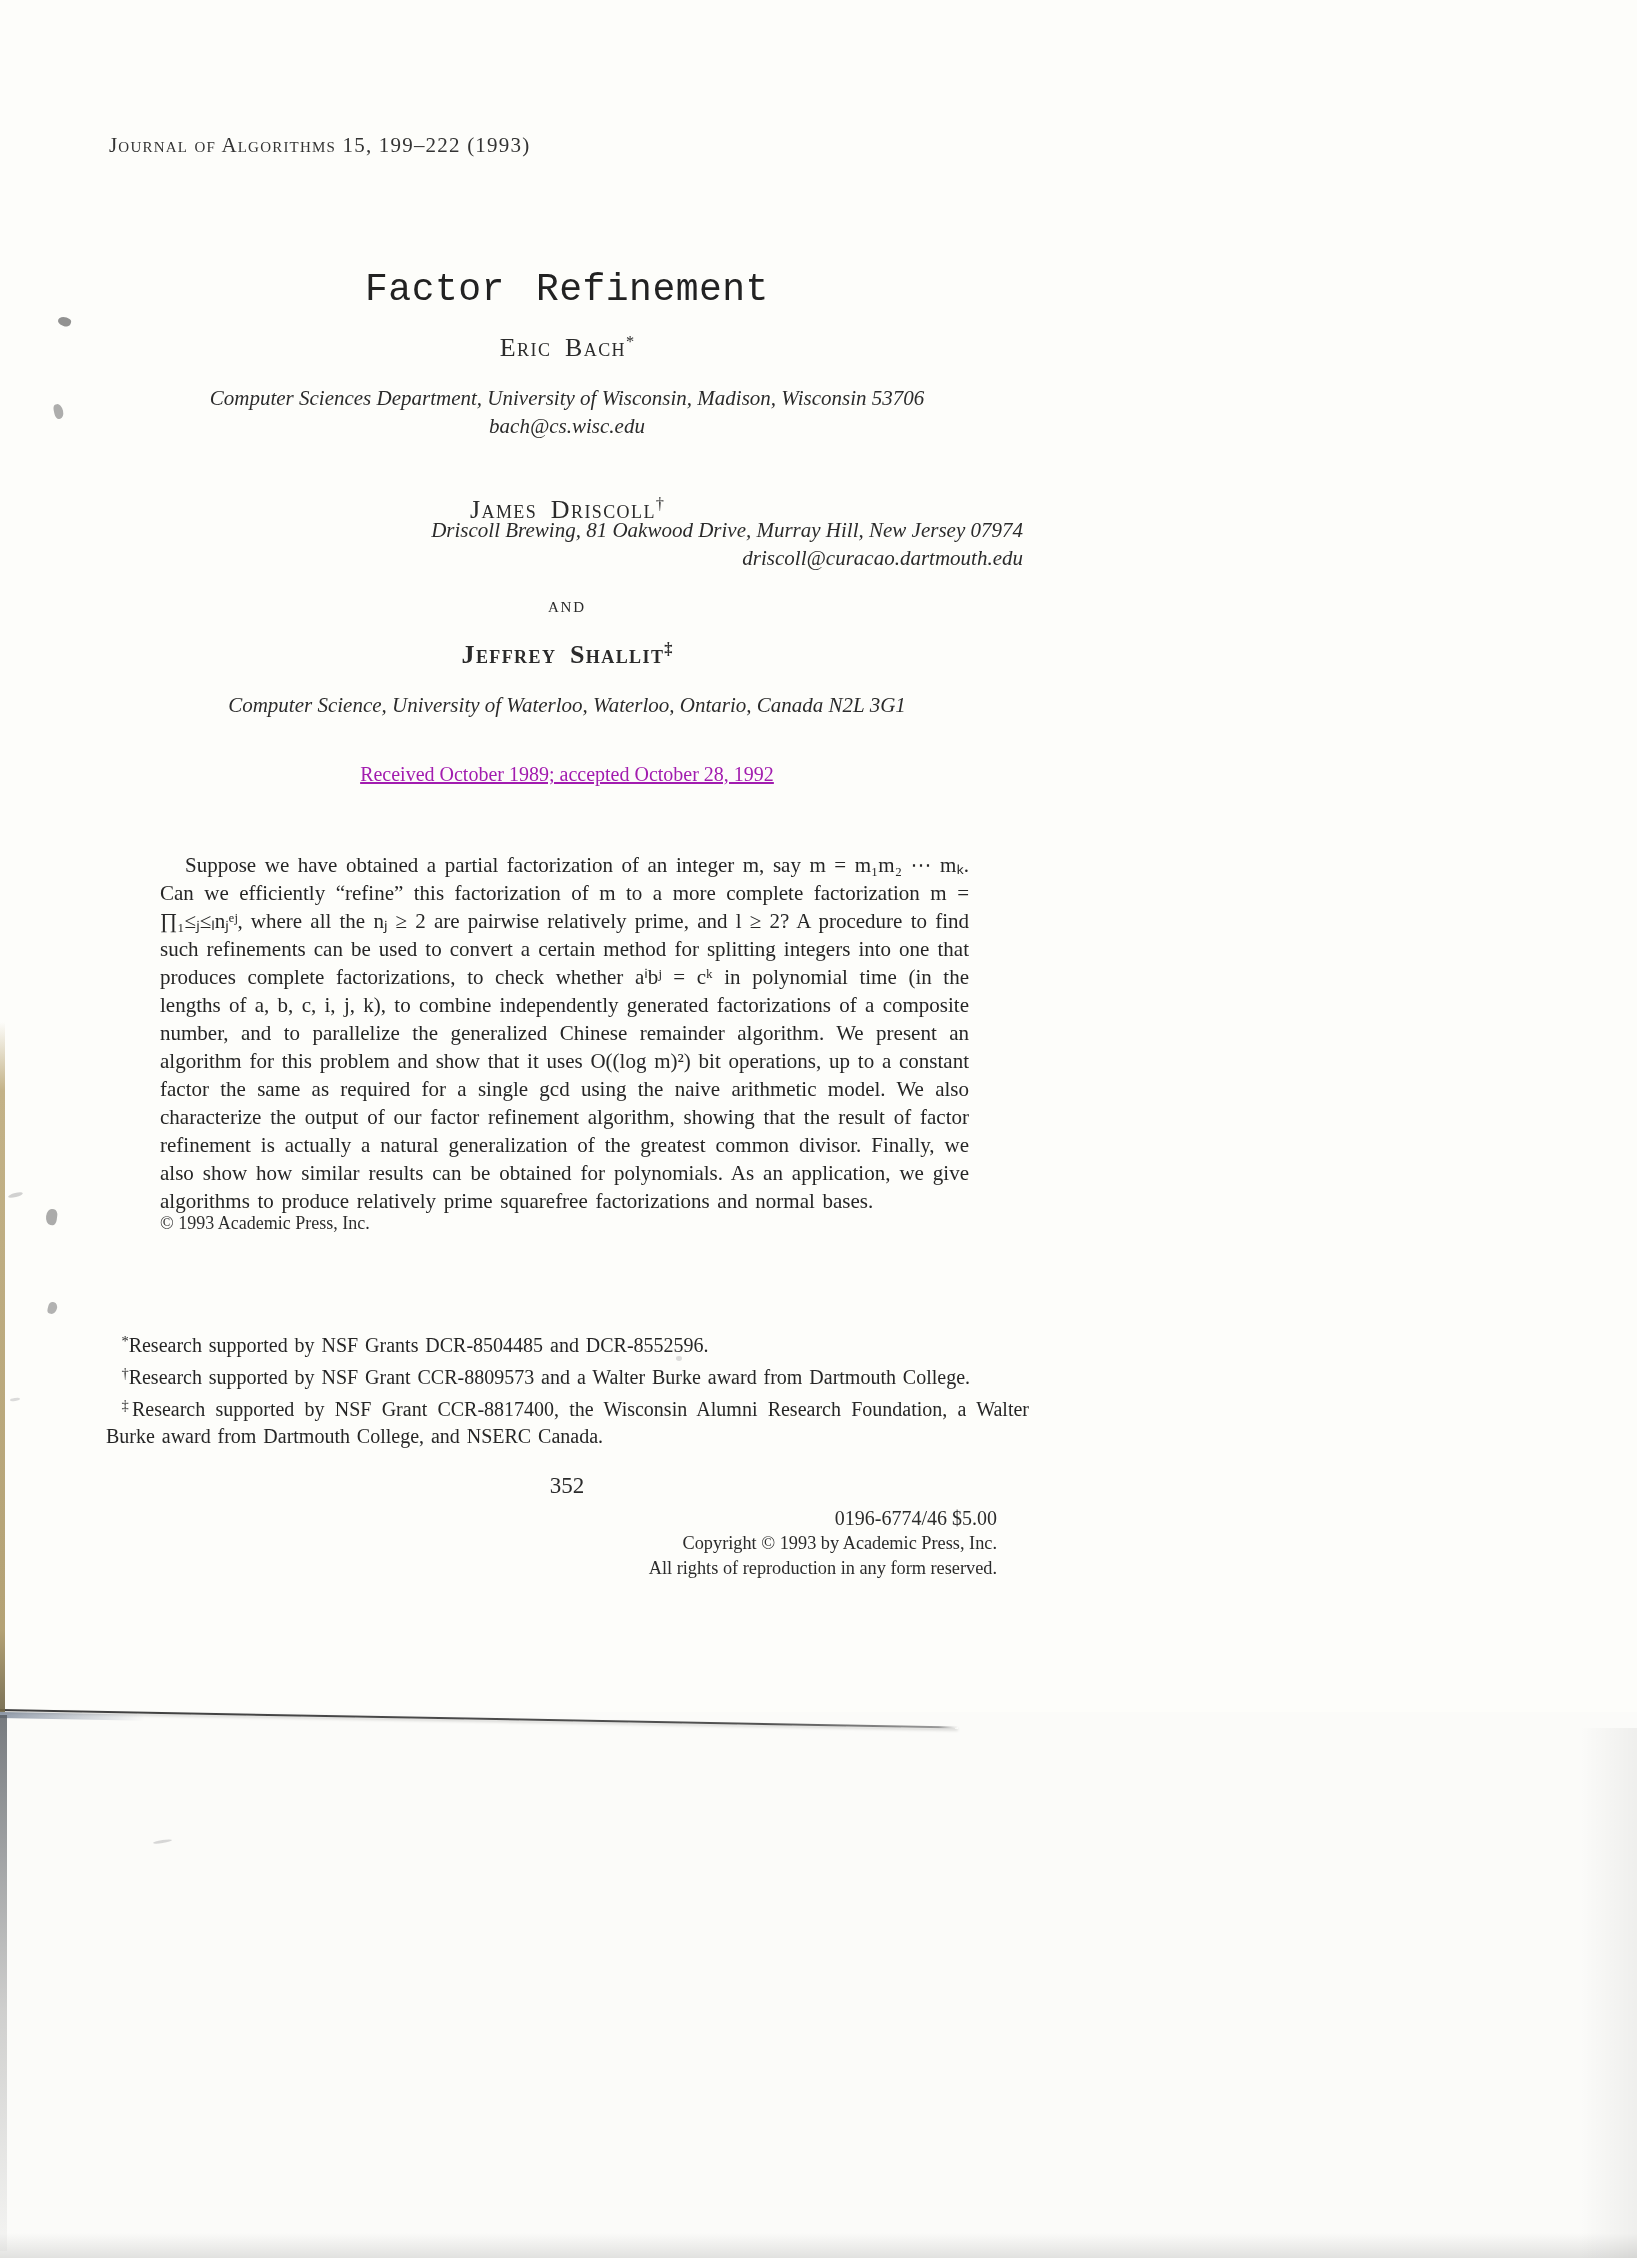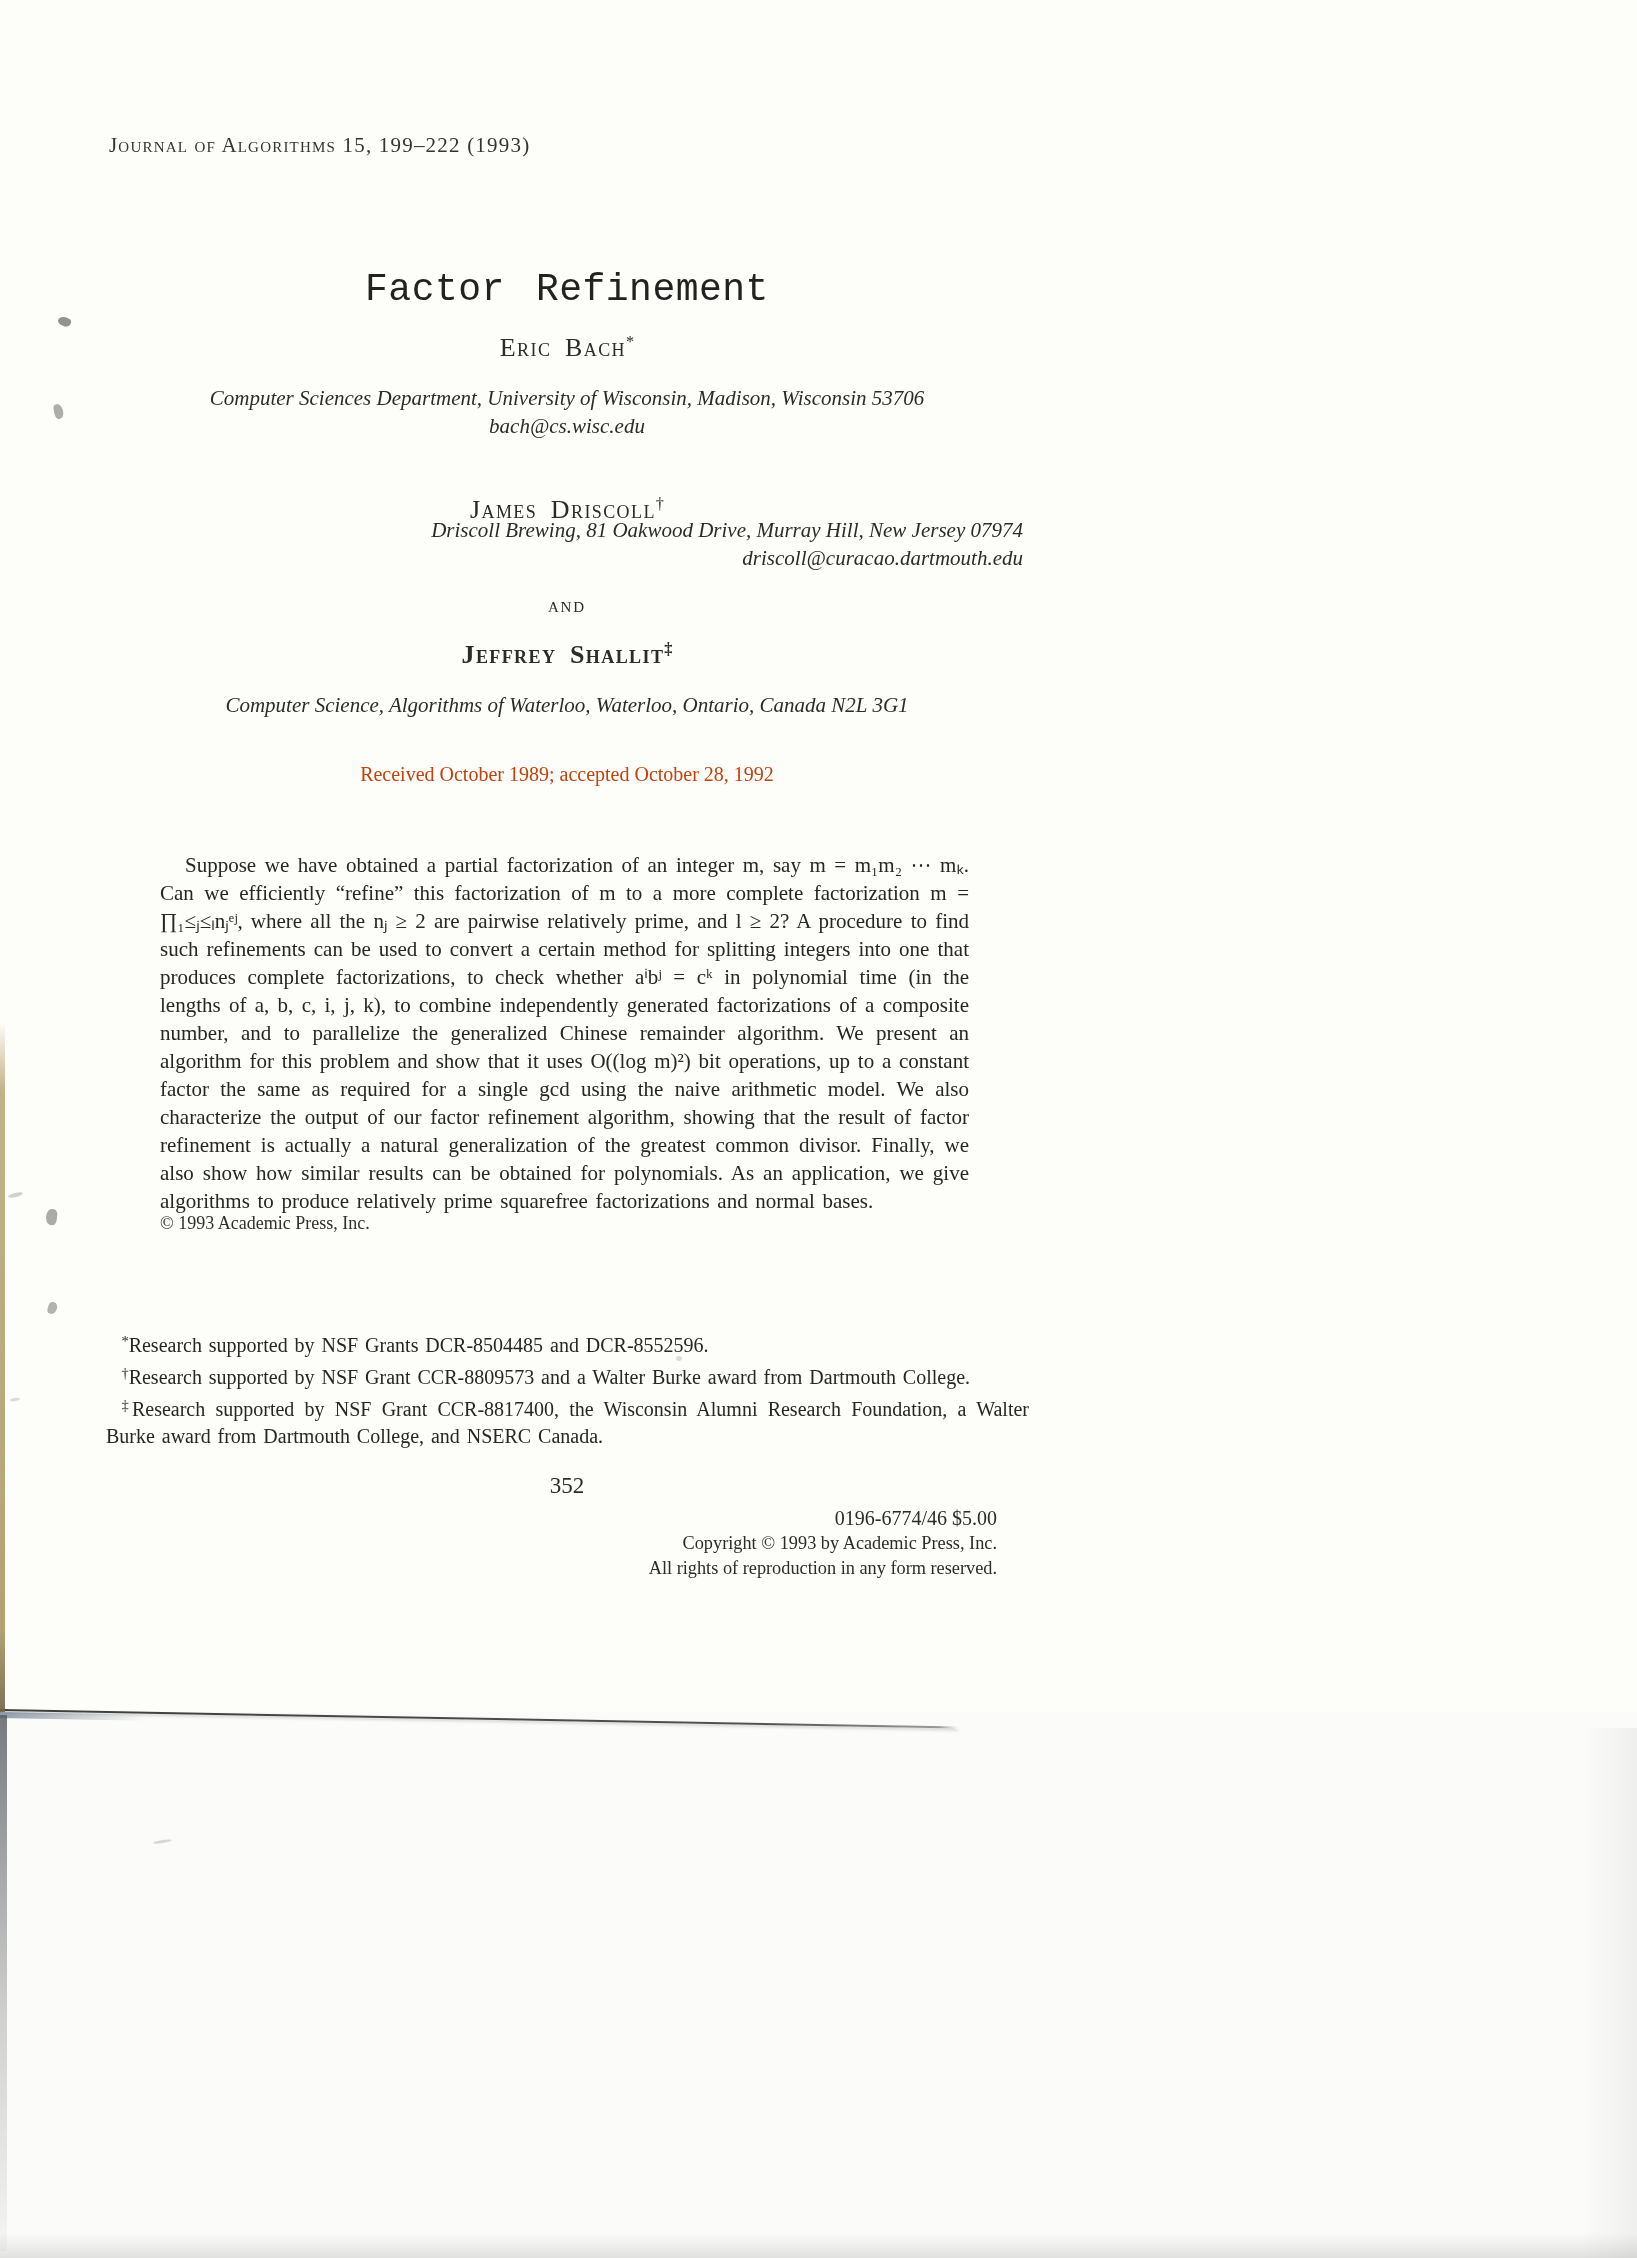--- a/index.html
+++ b/index.html
@@ -26,21 +26,21 @@
     font-family:"Liberation Sans", sans-serif;
     font-size:38px;color:#222;letter-spacing:0.5px;word-spacing:7.7px;
   }
   .author-name{
     font-variant:small-caps;font-size:26px;letter-spacing:1.4px;color:#2b2b2b;
     word-spacing:5.8px;
   }
   .author-name .mark{font-size:16.4px;vertical-align:8.7px;letter-spacing:0;}
   .affil{font-style:italic;font-size:21px;line-height:28px;color:#2b2b2b;}
   .and-sep{font-variant:small-caps;font-size:21px;letter-spacing:1.9px;}
-  .received{font-size:20px;color:#c2410c;}
+  .received{font-size:20px;color:#a21caf;text-decoration:underline;}
 
   .abstract{
     position:absolute;left:160px;top:830px;width:809px;
     font-size:21px;line-height:28px;text-align:justify;text-indent:25px;
     color:#262626;word-spacing:2.4px;
   }
   .abstract-copyright{
     position:absolute;left:160px;top:1213px;font-size:18px;color:#2e2e2e;
   }
 
@@ -122,21 +122,21 @@
   <div>Driscoll Brewing, 81 Oakwood Drive, Murray Hill, New Jersey 07974</div>
   <div>driscoll@curacao.dartmouth.edu</div>
 </div>
 
 <div class="col and-sep" style="position:absolute;top:593px;">and</div>
 
 <div class="col author-name" style="position:absolute;top:639px;font-weight:bold;">
   <span>Jeffrey Shallit</span><span class="mark">‡</span>
 </div>
 <div class="col affil" style="position:absolute;top:691px;">
-  <div>Computer Science, Algorithms of Waterloo, Waterloo, Ontario, Canada N2L 3G1</div>
+  <div>Computer Science, University of Waterloo, Waterloo, Ontario, Canada N2L 3G1</div>
 </div>
 
 <div class="col received" style="position:absolute;top:763px;">Received October 1989; accepted October 28, 1992</div>
 
 <p class="abstract">Suppose we have obtained a partial factorization of an integer m, say m = m₁m₂ ⋯ mₖ. Can we efficiently “refine” this factorization of m to a more complete factorization m = ∏₁≤ⱼ≤ₗnⱼᵉʲ, where all the nⱼ ≥ 2 are pairwise relatively prime, and l ≥ 2? A procedure to find such refinements can be used to convert a certain method for splitting integers into one that produces complete factorizations, to check whether aⁱbʲ = cᵏ in polynomial time (in the lengths of a, b, c, i, j, k), to combine independently generated factorizations of a composite number, and to parallelize the generalized Chinese remainder algorithm. We present an algorithm for this problem and show that it uses O((log m)²) bit operations, up to a constant factor the same as required for a single gcd using the naive arithmetic model. We also characterize the output of our factor refinement algorithm, showing that the result of factor refinement is actually a natural generalization of the greatest common divisor. Finally, we also show how similar results can be obtained for polynomials. As an application, we give algorithms to produce relatively prime squarefree factorizations and normal bases.</p>
 <div class="abstract-copyright">© 1993 Academic Press, Inc.</div>
 
 <div class="footnotes">
   <p><span class="fmark">*</span><span>Research supported by NSF Grants DCR-8504485 and DCR-8552596.</span></p>
   <p><span class="fmark">†</span><span>Research supported by NSF Grant CCR-8809573 and a Walter Burke award from Dartmouth College.</span></p>

